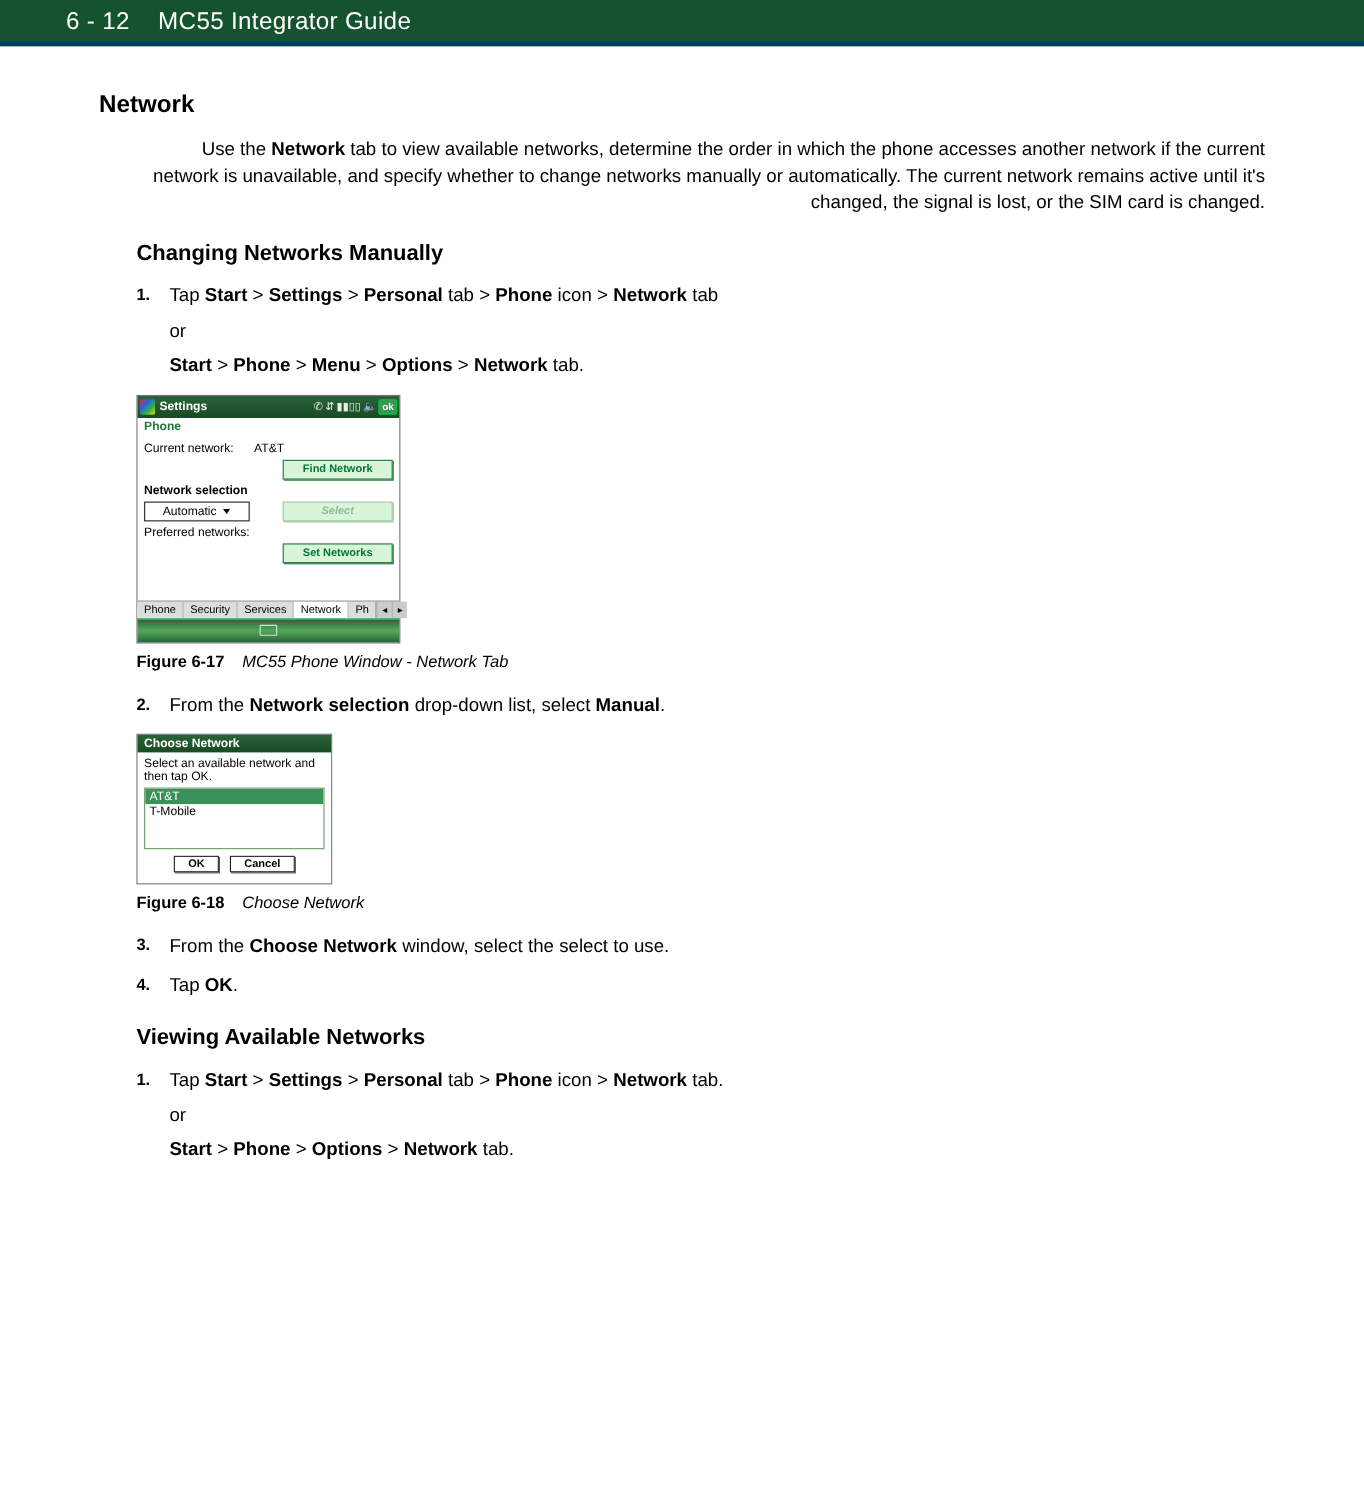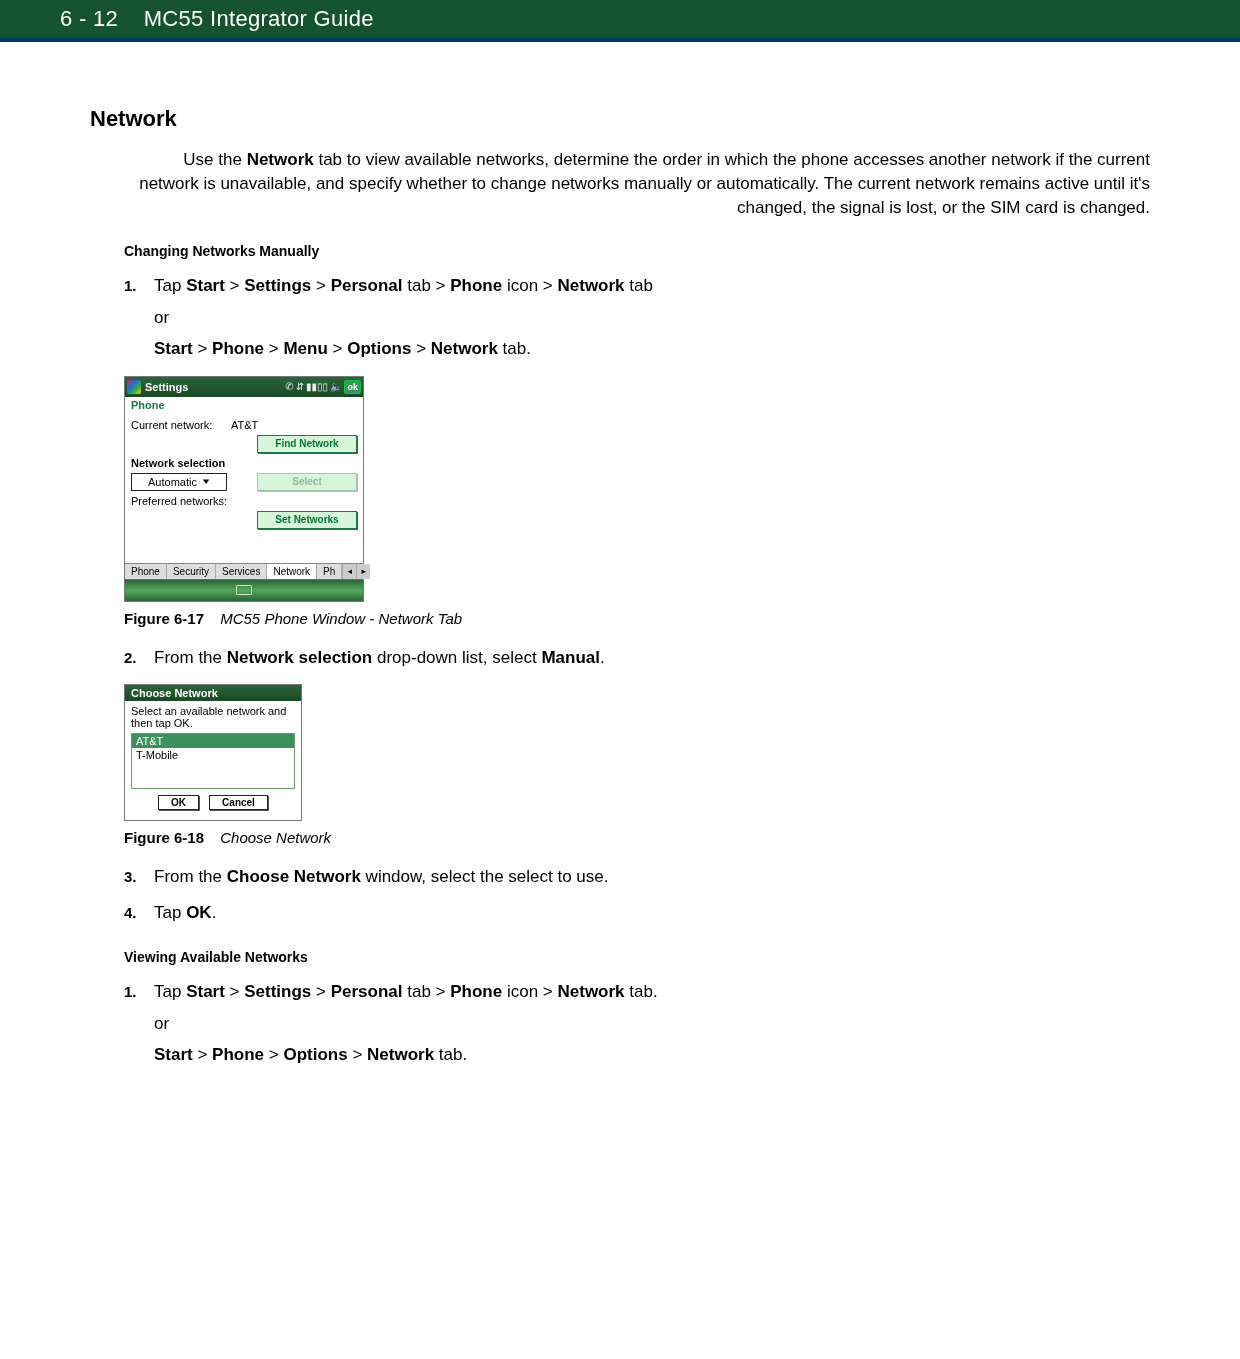--- a/index.html
+++ b/index.html
@@ -1,21 +1,21 @@
 <!DOCTYPE html>
 <html><head>
 <meta charset="utf-8">
 <style>
   * { margin: 0; padding: 0; box-sizing: border-box; }
   body { font-family: Arial, Helvetica, sans-serif; color: #000; background: #fff; width: 1240px; }
   .header-bar { background: #14532d; color: #fff; padding: 6px 0 6px 60px; font-size: 22px; letter-spacing: .3px; font-family: "Trebuchet MS","Segoe UI",Arial,sans-serif; border-bottom: 4px solid #003B66; }
-  .content { padding: 40px 90px 40px 90px; margin-top: 24px; }
+  .content { padding: 40px 90px 40px 90px; }
   h2.section-title { font-family: "Trebuchet MS","Segoe UI",Arial,sans-serif; font-size: 22px; font-weight: bold; margin: 0 0 16px 0; }
   .para { margin: 0 0 14px 34px; font-size: 17px; line-height: 1.4; text-align: right; }
-  h3.subsection { font-family: "Trebuchet MS","Segoe UI",Arial,sans-serif; font-size: 14px; font-weight: bold; margin: 24px 0 14px 34px; }
+  h3.subsection { font-family: "Trebuchet MS","Segoe UI",Arial,sans-serif; font-size: 20px; font-weight: bold; margin: 24px 0 14px 34px; }
   .step { display: flex; margin: 0 0 10px 34px; font-size: 17px; line-height: 1.5; }
   .step-num { font-weight: bold; width: 30px; flex: 0 0 30px; font-size: 15px; padding-top: 2px; }
   .step-body { flex: 1; }
   .step-sub { margin: 6px 0 0 0; }
   b { font-weight: bold; }
   .figure-wrap { margin: 14px 0 4px 34px; }
   .fig-caption { font-size: 15px; margin: 8px 0 18px 34px; }
   .fig-caption .fig-label { font-family: "Trebuchet MS","Segoe UI",Arial,sans-serif; font-weight: bold; }
   .fig-caption .fig-title { font-style: italic; margin-left: 12px; }
 
@@ -25,21 +25,21 @@
   .wm-flag { width: 14px; height: 14px; background: linear-gradient(135deg,#e23,#2c62d9,#2bb24c,#ffcb00); border-radius: 2px; }
   .wm-title-text { font-weight: bold; font-size: 11px; flex: 0 0 auto; }
   .wm-tray { margin-left: auto; display: flex; align-items: center; gap: 2px; }
   .tray-ico { color: #fff; font-size: 10px; opacity: .9; }
   .ok-btn { background: #3a945a; border: 1px solid #0c3; color: #fff; padding: 0 2px; font-size: 9px; font-weight: bold; border-radius: 2px; line-height: 12px; }
   .wm-sub { color: #1b7a3d; font-weight: bold; font-size: 11px; padding: 2px 6px; }
   .wm-body { padding: 2px 6px 6px 6px; font-size: 11px; color: #000; min-height: 150px; }
   .row { display: flex; align-items: center; margin: 4px 0; }
   .lbl { width: 100px; }
   .wm-btn { margin-left: auto; width: 100px; height: 18px; font-size: 10px; font-weight: bold; border: 1px solid #1b7a3d; background: #d9f5d9; color: #073; display: flex; align-items: center; justify-content: center; box-shadow: 1px 1px 0 #1b7a3d; }
-  .wm-btn.disabled { color: #8fb89c; border-color: #9cc9a8; box-shadow: 1px 1px 0 #9cc9a8; }
+  .wm-btn.disabled { color: #8fb89c; border-color: #9cc9a8; box-shadow: 1px 1px 0 #9cc9a8; font-style: italic; }
   .sel { width: 96px; height: 18px; border: 1px solid #222; font-size: 11px; padding: 0 16px; display: flex; align-items: center; justify-content: space-between; }
   .sel-caret { font-size: 8px; transform: scaleX(1.4); }
   .tabbar { display: flex; border-top: 1px solid #888; background: #eee; font-size: 10px; }
   .tabbar .tab { padding: 2px 6px; border-right: 1px solid #aaa; background: #ddd; }
   .tabbar .tab.active { background: #fff; }
   .tabbar .scroll { margin-left: auto; display: flex; }
   .tabbar .scroll div { width: 14px; text-align: center; border-left: 1px solid #aaa; background: #ccc; font-size: 9px; line-height: 14px; }
   .wm-foot { height: 22px; background: linear-gradient(#2b633a,#53a95a,#2b633a); border-top: 1px solid #0a4; display: flex; align-items: center; justify-content: center; }
   .kb-ico { width: 16px; height: 10px; border: 1px solid #cfe8cf; border-radius: 1px; }
 

